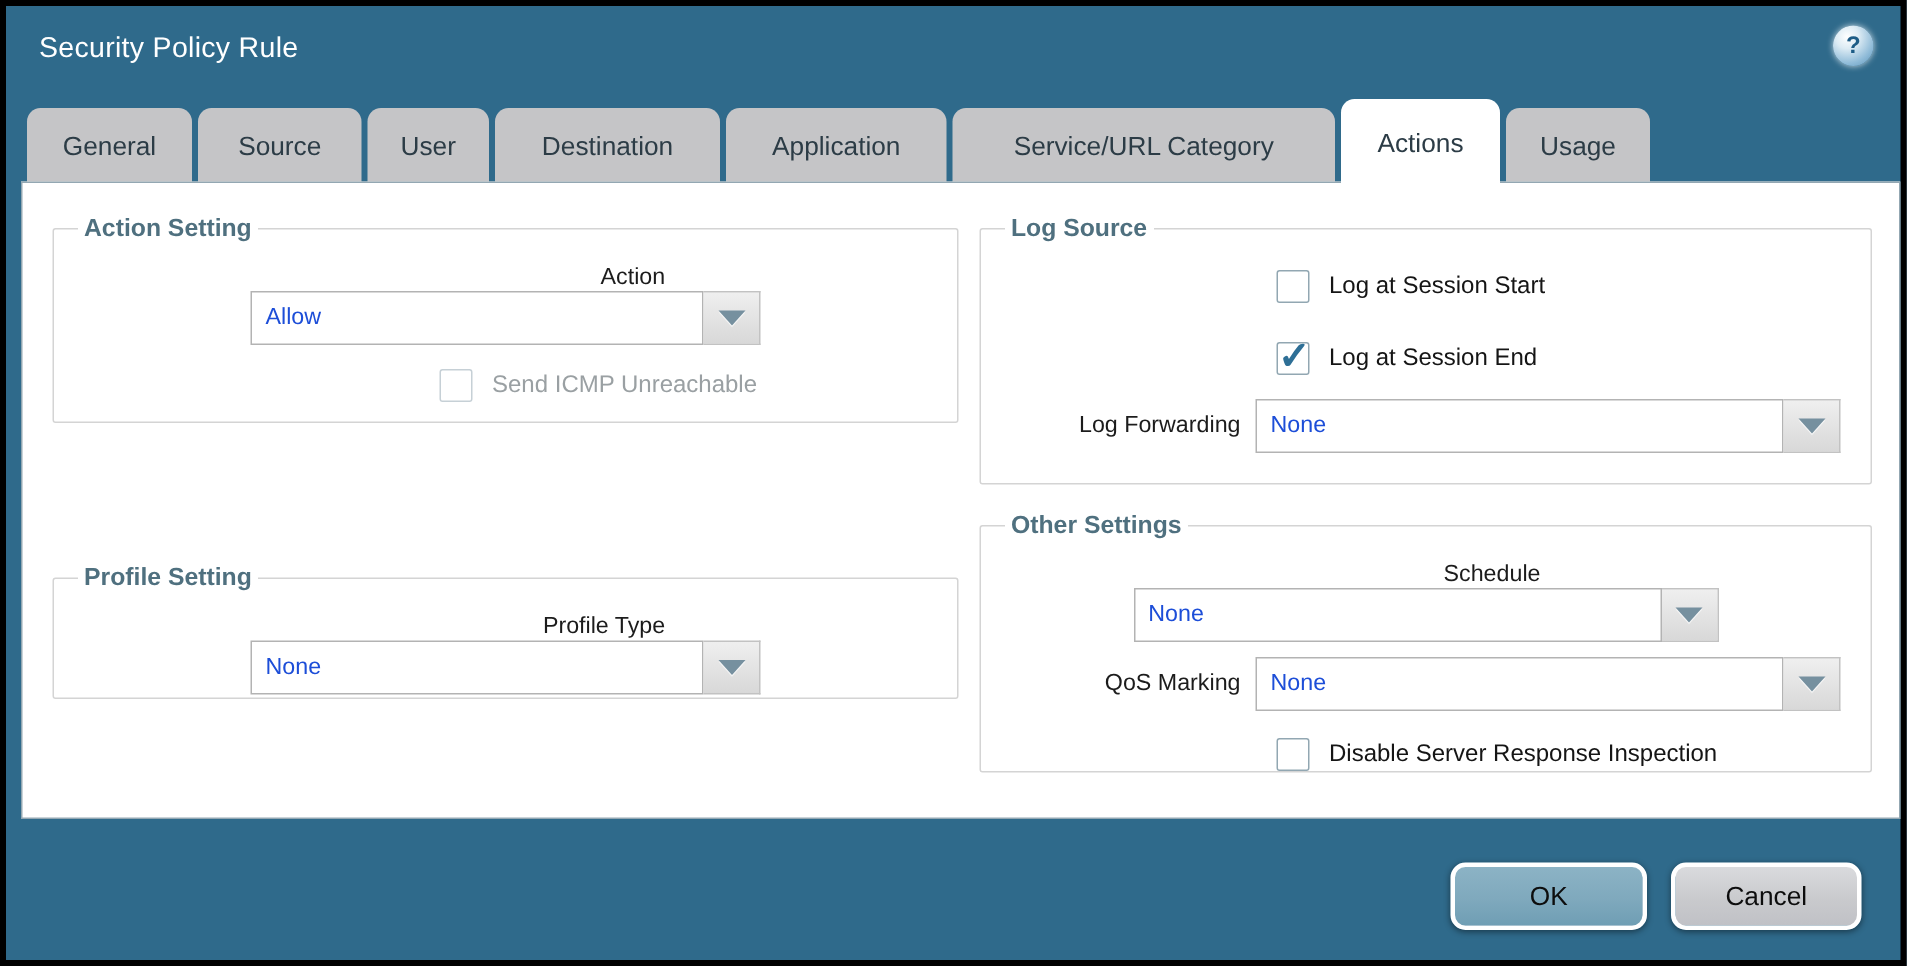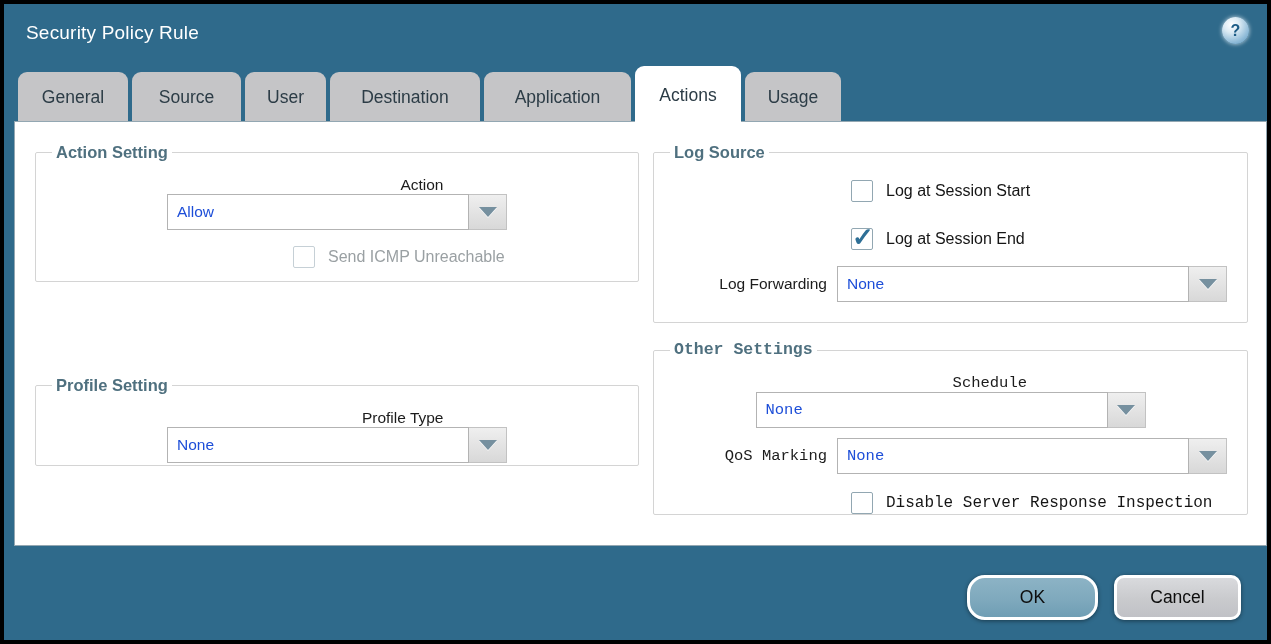--- a/index.html
+++ b/index.html
@@ -51,21 +51,21 @@
     position:absolute; margin:0; padding:0 10px;
     border:1px solid #d4d4d4; border-radius:2px;
   }
   legend {
     font-weight:bold; color:var(--legend,#4f707f);
     font-size:16.5px; padding:0 4px; line-height:20px;margin-left:6px;
   }
   .fs-action  { left:20px;  top:20px;  width:604px; height:140px; }
   .fs-profile { left:20px;  top:253px; width:604px; height:91px;  }
   .fs-log     { left:638px; top:20px;  width:595px; height:181px; }
-  .fs-other   { left:638px; top:218px; width:595px; height:175px;font-family:Liberation Mono, monospace; }
+  .fs-other   { left:638px; top:218px; width:595px; height:175px; }
 
   .row { display:flex; align-items:center; }
   .lbl   { width:233px; padding-right:10px; text-align:right; font-size:15.5px; color:#1c1c1c; flex:none; }
   .lbl-r { width:173px; padding-right:10px; text-align:right; font-size:15.5px; color:#1c1c1c; flex:none; }
 
   
   .dd { display:flex; height:36px; cursor:pointer; }
   .dd .field {
     background:#fff; border:1px solid #b3b3b3;
     display:flex; align-items:center; padding-left:9px;
@@ -112,21 +112,21 @@
 
   
   .pushbtn {
     position:absolute; top:571px; height:45px;
     border:3px solid #fff; border-radius:10px;
     display:flex; align-items:center; justify-content:center;
     font-size:17.5px; color:#0d0d0d; cursor:pointer;
     box-shadow:0 1px 4px rgba(0,0,0,.45);
     font-family:"Liberation Sans", sans-serif;
   }
-  .btn-ok     { left:963px;  width:131px; background:linear-gradient(#8cb3c5, var(--ok-button,#7fa9bd) 55%, #6f9eb4);border-radius:18px; }
+  .btn-ok     { left:963px;  width:131px; background:linear-gradient(#8cb3c5, var(--ok-button,#7fa9bd) 55%, #6f9eb4); }
   .btn-cancel { left:1110px; width:127px; background:linear-gradient(#d9dadd, var(--cancel-button,#c9cacd) 55%, #c0c1c6); }
 </style>
 </head>
 <body>
 
 <div class="window">
 
   <div class="title">Security Policy Rule</div>
   <div class="help">
     <span>?</span>
@@ -140,20 +140,23 @@
         <span>Source</span>
       </div>
     <div class="tab" style="width:81px">
         <span>User</span>
       </div>
     <div class="tab" style="width:150px">
         <span>Destination</span>
       </div>
     <div class="tab" style="width:147px">
         <span>Application</span>
+      </div>
+    <div class="tab" style="width:255px">
+        <span>Service/URL Category</span>
       </div>
     <div class="tab active" style="width:106px">
         <span>Actions</span>
       </div>
     <div class="tab" style="width:96px">
         <span>Usage</span>
       </div>
   </div>
 
   <div class="content">

